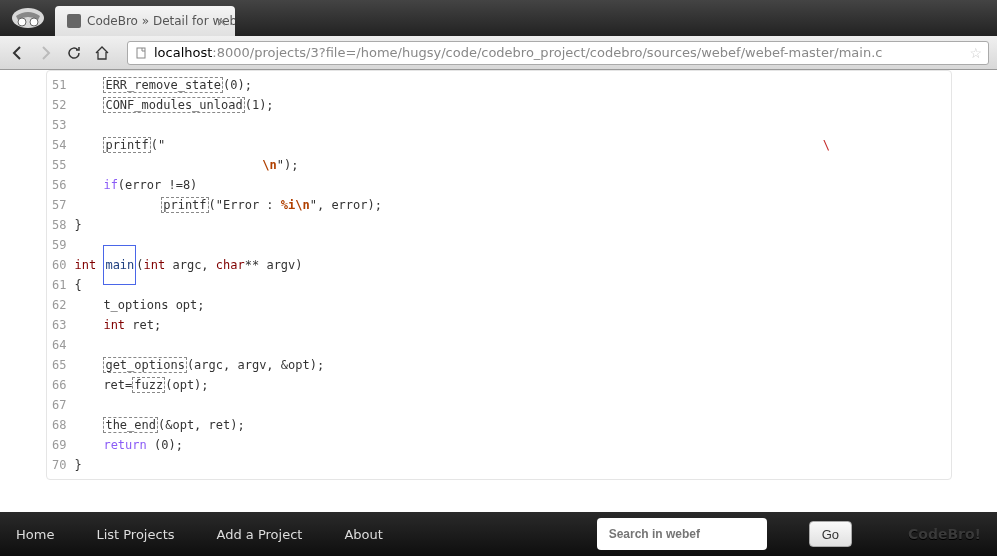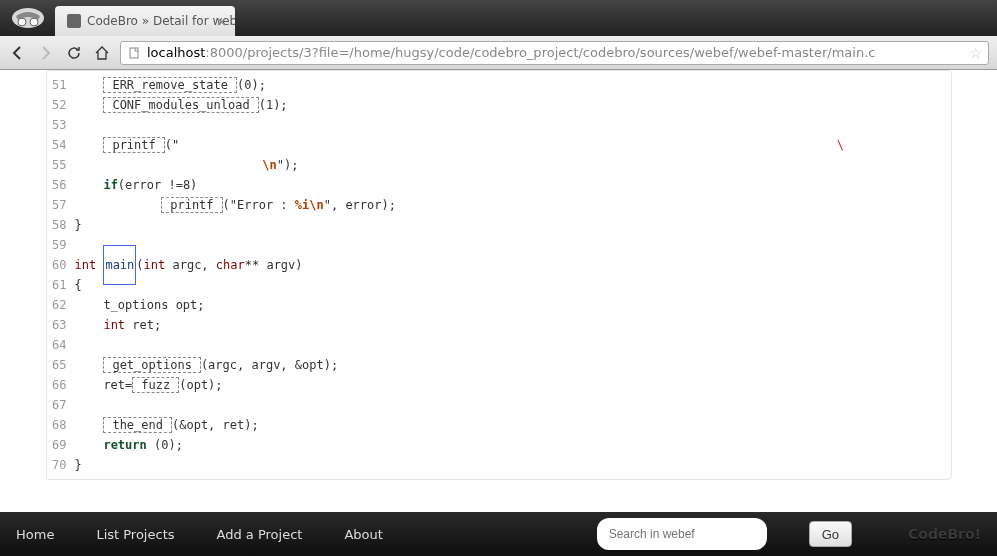--- a/index.html
+++ b/index.html
@@ -12,45 +12,45 @@
 
 .tab-strip { height: 36px; background: linear-gradient(#444, #222); display: flex; align-items: flex-end; padding-left: 55px; position: relative; }
 .incognito-icon { position: absolute; left: 8px; top: 4px; width: 40px; height: 28px; }
 .tab { background: linear-gradient(#f5f5f5, #e0e0e0); height: 30px; padding: 0 28px 0 12px; display: flex; align-items: center; font-size: 12px; color: #555; border-radius: 4px 4px 0 0; position: relative; min-width: 180px; max-width: 180px; overflow: hidden; white-space: nowrap; }
 .tab-favicon { width: 14px; height: 14px; margin-right: 6px; background: #666; border-radius: 2px; flex-shrink:0; }
 .tab-close { position: absolute; right: 8px; color: #888; font-size: 13px; }
 
 .toolbar { height: 34px; background: linear-gradient(#f0f0f0, #d8d8d8); border-bottom: 1px solid #999; display: flex; align-items: center; padding: 0 8px; gap: 8px; }
 .nav-btn { width: 20px; height: 20px; display:flex; align-items:center; justify-content:center; color: #555; font-size:16px; cursor:pointer; }
 .nav-btn.disabled { color: #aaa; }
-.addr-wrap { flex: 1; display:flex; align-items:center; background:#fff; border:1px solid #aaa; border-radius:3px; height:24px; padding:0 6px; gap:6px; }
+.addr-wrap { flex: 1; display:flex; align-items:center; background:#fff; border:1px solid #aaa; border-radius:3px; height:24px; padding:0 6px; gap:6px;margin-left:7px; }
 .addr-icon { width:14px; height:14px; display:flex; align-items:center; justify-content:center; color:#666; font-size:12px; }
 .addr-text { flex:1; font-size:13px; white-space:nowrap; overflow:hidden; }
 .addr-host { color:#000; }
 .addr-path { color:#888; }
 .star { color:#ccc; font-size:14px; }
 
 
 .content { position:absolute; top:70px; left:0; right:0; bottom:44px; overflow:hidden; background:#fff; }
 .code-panel { margin: 0 auto; width: 906px; background:#fff; border:1px solid #e5e5e5; border-radius:4px; padding:4px 0; }
 .line { display:flex; font-family: "DejaVu Sans Mono", "Liberation Mono", monospace; font-size:12px; line-height:20px; height:20px; }
 .ln { width:28px; text-align:right; color:#999; padding-right:8px; flex-shrink:0; user-select:none; }
 .code { flex:1; white-space:pre; color:#333; }
-.kw { color:#14532d; font-weight:bold;margin-top:28px; }
+.kw { color:#8b5cf6; font-weight:normal;margin-top:28px; }
 .ty { color:#800000; }
 .esc { color:#b04000; font-weight:bold; }
 .bs  { color:#c42828; }
-.link { border:1px dashed #888; padding:0 8px; }
+.link { border:1px dashed #888; padding:0 1px; }
 .link-main { border:1px solid #4a66e8; padding:12px 1px; color:#204080;}
 
 
 .footer { position:absolute; left:0; right:0; bottom:0; height:44px; background:linear-gradient(#2a2a2a,#0e0e0e); display:flex; align-items:center; padding:0 16px; gap:42px; color:#ddd; font-size:13px; }
 .footer a { color:#ddd; text-decoration:none; cursor:pointer; }
 .footer-spacer { flex:1; }
-.search-box { background:#fff; border-radius:12px; height:24px; width:170px; padding:16px 12px; font-size:12px; color:#888; display:flex; align-items:center; border:none; outline:none; }
+.search-box { background:#fff; border-radius:4px; height:24px; width:170px; padding:16px 12px; font-size:12px; color:#888; display:flex; align-items:center; border:none; outline:none;font-weight:bold; }
 .go-btn { background:linear-gradient(#fafafa,#e0e0e0); border:1px solid #aaa; border-radius:4px; height:26px; padding:0 12px; font-size:13px; color:#333; cursor:pointer; }
 .brand { color:#3a3a3a; font-weight:bold; font-size:14px; margin-left:14px; text-shadow:0 1px 0 #000; }
 </style>
 </head>
 <body>
 
 <div class="win-controls">
   <div class="win-btn">
     <svg width="10" height="10">
         <rect x="1" y="7" width="8" height="2" fill="#555"></rect>

